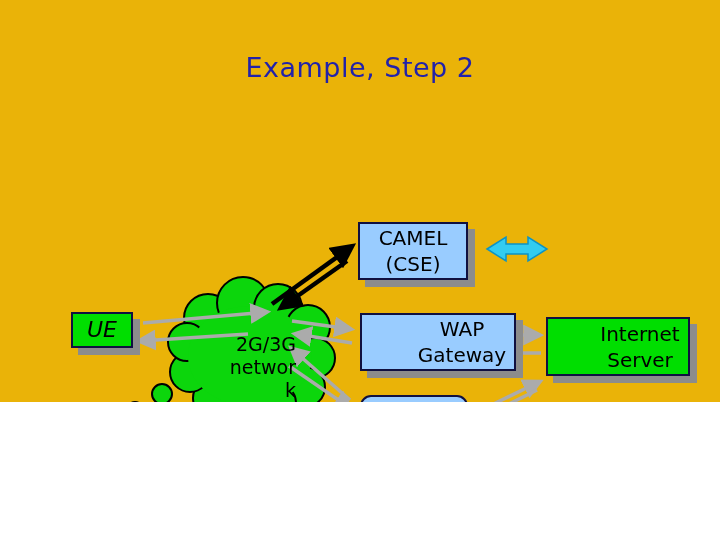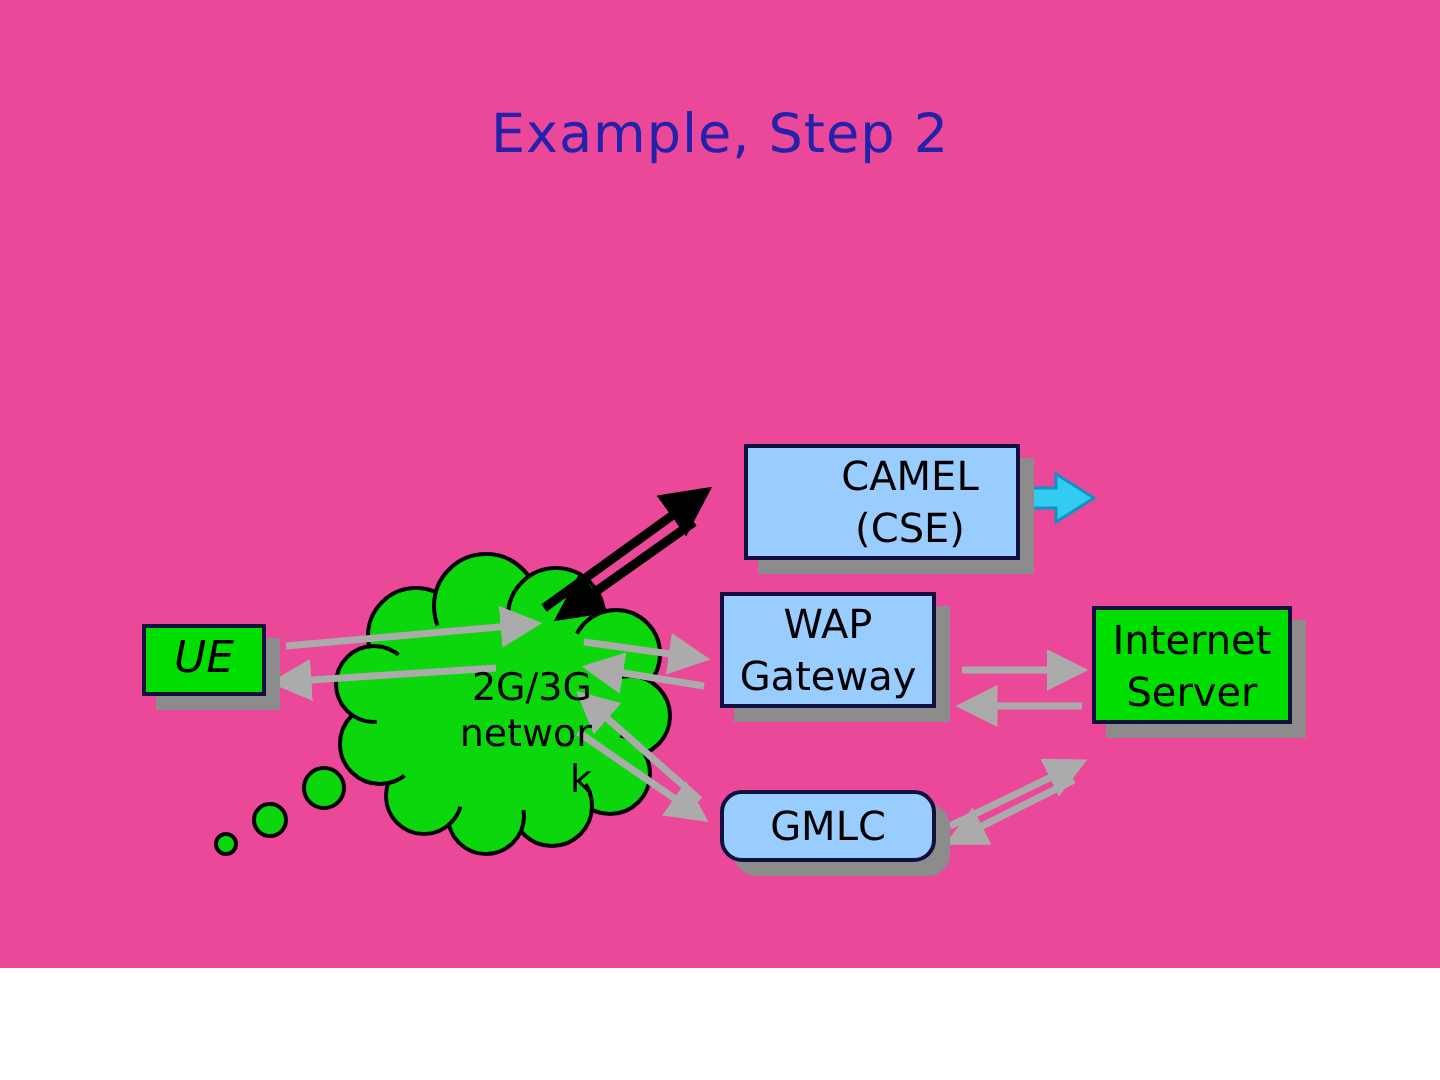--- a/index.html
+++ b/index.html
@@ -1,17 +1,17 @@
 <!DOCTYPE html>
 <html style="--c-title: #2222AA; --c-box_blue: #99CCFF; --c-box_green: #00DE00; --c-cloud_green: #0CD60C; --c-border: #101040; --c-shadow: #8C8C8C; --c-arrow_gray: #ABABAB; --c-arrow_black: #000000; --c-cyan_fill: #33CCF0; --c-cyan_stroke: #0D93C4;"><head>
 <meta charset="utf-8">
 <style>
   html,body{margin:0;padding:0;}
   #slide{
-    position:relative;width:720px;height:484px;background:#ec4899;overflow:hidden;
+    position:relative;width:720px;height:402px;background:#eab308;overflow:hidden;
     font-family:"DejaVu Sans","Liberation Sans",sans-serif;color:#000;
   }
   #diagram-svg{position:absolute;left:0;top:0;z-index:1;}
   .slide-title{
     position:absolute;left:0;top:52px;width:720px;text-align:center;
     font-size:27px;color:var(--c-title,#2222AA);letter-spacing:0.5px;z-index:2;
   }
   .body-text{
     position:absolute;left:78px;top:122px;width:580px;
     font-size:19.5px;line-height:26px;white-space:pre-line;z-index:2;
@@ -19,23 +19,23 @@
   .box{
     position:absolute;display:flex;align-items:center;justify-content:center;
     text-align:center;white-space:pre-line;z-index:3;
     border:2px solid var(--c-border,#101040);
     box-shadow:7px 7px 0 var(--c-shadow,#8C8C8C);
     font-size:20px;line-height:26px;
   }
   .blue{background:var(--c-box_blue,#99CCFF);}
   .green{background:var(--c-box_green,#00DE00);}
   #box-ue{left:71px;top:312px;width:58px;height:32px;font-size:22px;font-style:italic;}
-  #box-camel{left:372px;top:222px;width:106px;height:54px;padding-left:28px;}
-  #box-wap{left:360px;top:296px;width:104px;height:54px;}
-  #box-internet{left:546px;top:303px;width:96px;height:55px;}
+  #box-camel{left:358px;top:222px;width:106px;height:54px;}
+  #box-wap{left:360px;top:313px;width:104px;height:54px;padding-left:48px;}
+  #box-internet{left:546px;top:317px;width:96px;height:55px;padding-left:44px;}
   #box-gmlc{left:360px;top:395px;width:104px;height:32px;border-radius:11px;}
   #box-mexe{left:546px;top:389px;width:96px;height:29px;}
   .cloud-label{
     position:absolute;left:200px;top:333px;width:96px;text-align:right;
     font-size:19px;line-height:23px;white-space:pre-line;z-index:4;
   }
   .charging-label{
     position:absolute;left:545px;top:222px;width:110px;text-align:center;
     font-size:19.5px;line-height:26px;white-space:pre-line;z-index:3;
   }

